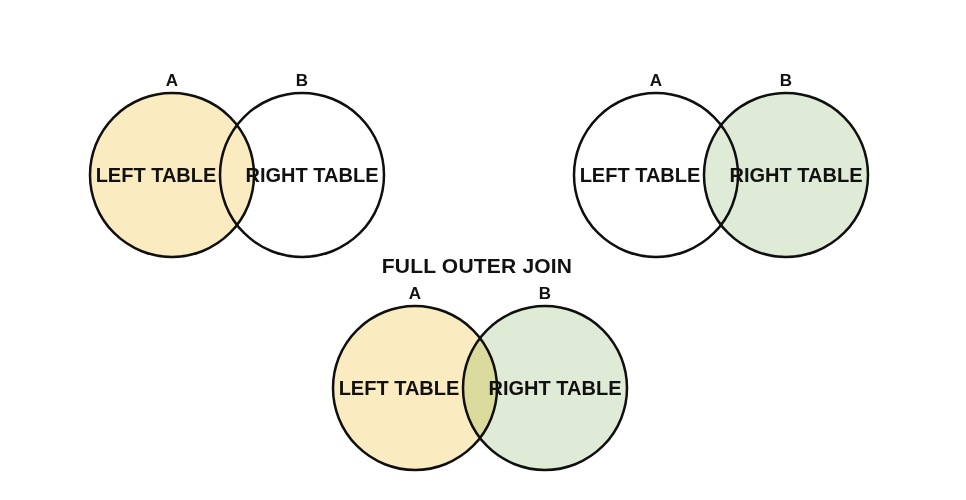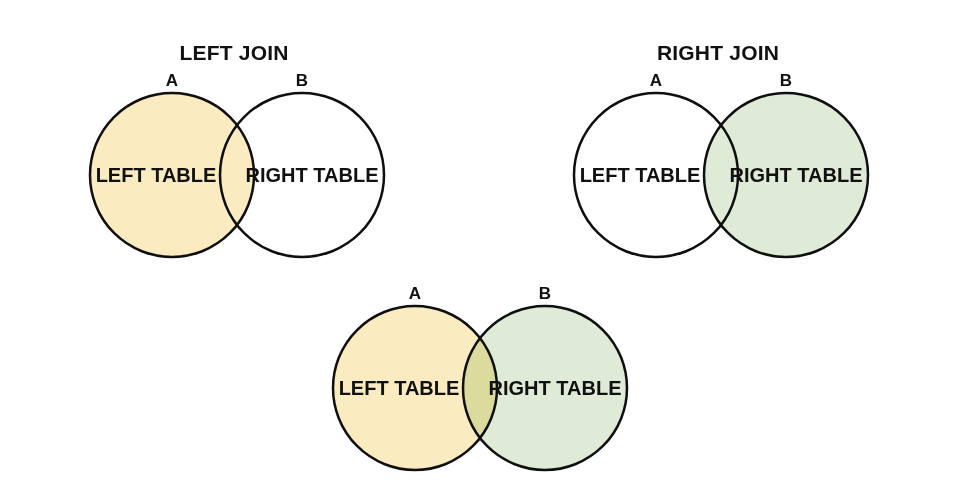--- a/index.html
+++ b/index.html
@@ -64,50 +64,49 @@
   .table-label.right { left: 156px; }
 
   #diagram-left-join   { left: 86px;  top: 40px; }
   #diagram-right-join  { left: 570px; top: 40px; }
   #diagram-full-outer  { left: 329px; top: 253px; }
 </style>
 </head>
 <body style="background: rgb(255, 255, 255); color: rgb(17, 17, 17);">
 
 <div class="diagram" id="diagram-left-join">
-  <div class="diagram-title">LEFT JOIN</div>
   <div class="set-label a">A</div>
   <div class="set-label b">B</div>
   <svg class="venn" width="304" height="192" viewBox="0 0 304 192">
     <circle cx="86" cy="96" r="82" fill="#FAEBC1"></circle>
     <circle cx="216" cy="96" r="82" fill="none"></circle>
     <path d="M151 46 A82 82 0 0 1 151 146 A82 82 0 0 1 151 46 Z" fill="none"></path>
     <circle cx="86" cy="96" r="82" fill="none" stroke-width="2.5" stroke="#0f0f0f"></circle>
     <circle cx="216" cy="96" r="82" fill="none" stroke-width="2.5" stroke="#0f0f0f"></circle>
   </svg>
   <div class="table-label left">LEFT TABLE</div>
   <div class="table-label right">RIGHT TABLE</div>
 </div>
 
 <div class="diagram" id="diagram-right-join">
-  <div class="diagram-title">RIGHT JOIN</div>
   <div class="set-label a">A</div>
   <div class="set-label b">B</div>
   <svg class="venn" width="304" height="192" viewBox="0 0 304 192">
     <circle cx="86" cy="96" r="82" fill="none"></circle>
     <circle cx="216" cy="96" r="82" fill="#DFEBD6"></circle>
     <path d="M151 46 A82 82 0 0 1 151 146 A82 82 0 0 1 151 46 Z" fill="none"></path>
     <circle cx="86" cy="96" r="82" fill="none" stroke-width="2.5" stroke="#0f0f0f"></circle>
     <circle cx="216" cy="96" r="82" fill="none" stroke-width="2.5" stroke="#0f0f0f"></circle>
   </svg>
   <div class="table-label left">LEFT TABLE</div>
   <div class="table-label right">RIGHT TABLE</div>
 </div>
 
 <div class="diagram" id="diagram-full-outer">
+  <div class="diagram-title">FULL OUTER JOIN</div>
   <div class="set-label a">A</div>
   <div class="set-label b">B</div>
   <svg class="venn" width="304" height="192" viewBox="0 0 304 192">
     <circle cx="86" cy="96" r="82" fill="#FAEBC1"></circle>
     <circle cx="216" cy="96" r="82" fill="#DFEBD6"></circle>
     <path d="M151 46 A82 82 0 0 1 151 146 A82 82 0 0 1 151 46 Z" fill="#DBDB9E"></path>
     <circle cx="86" cy="96" r="82" fill="none" stroke-width="2.5" stroke="#0f0f0f"></circle>
     <circle cx="216" cy="96" r="82" fill="none" stroke-width="2.5" stroke="#0f0f0f"></circle>
   </svg>
   <div class="table-label left">LEFT TABLE</div>

